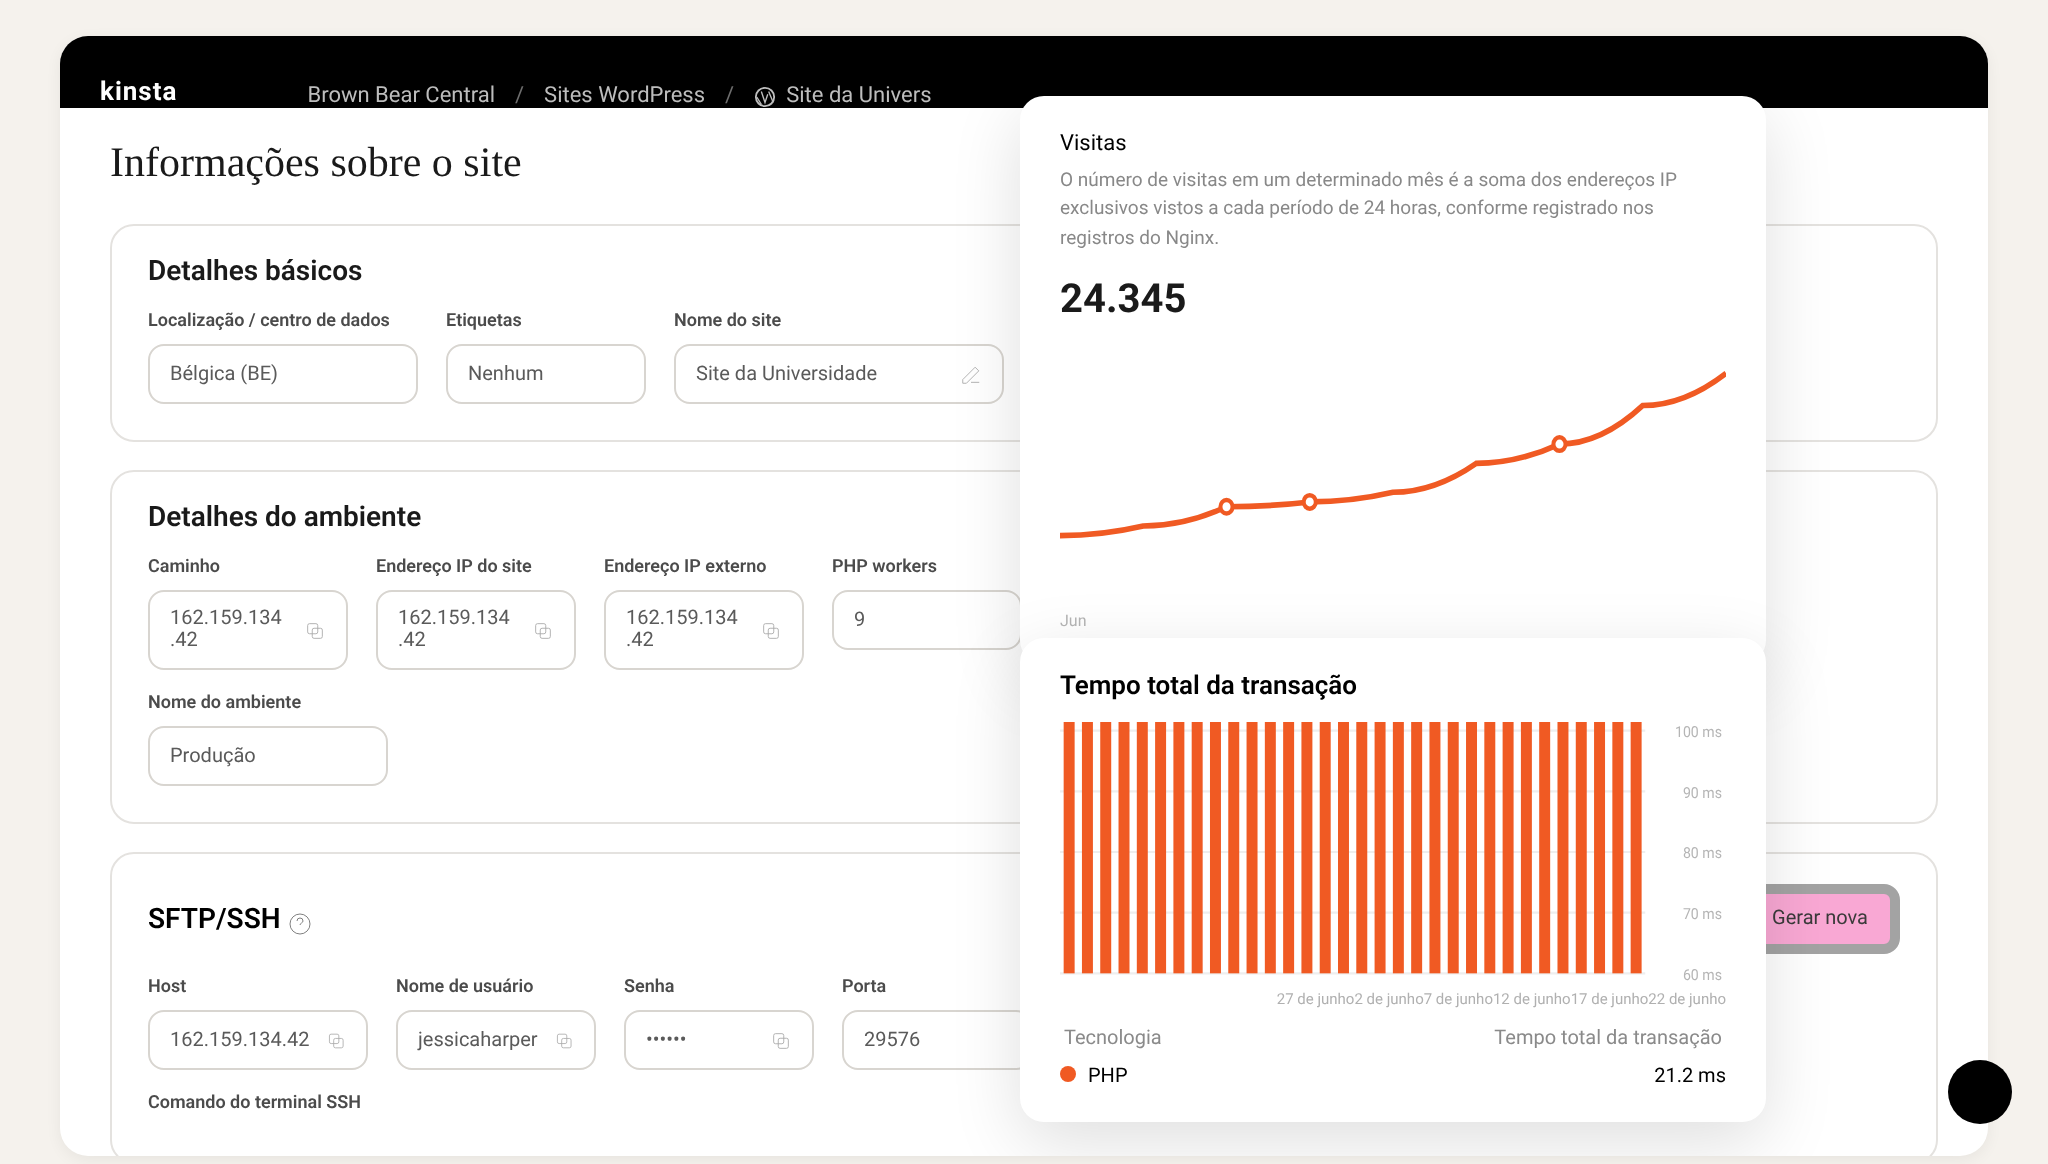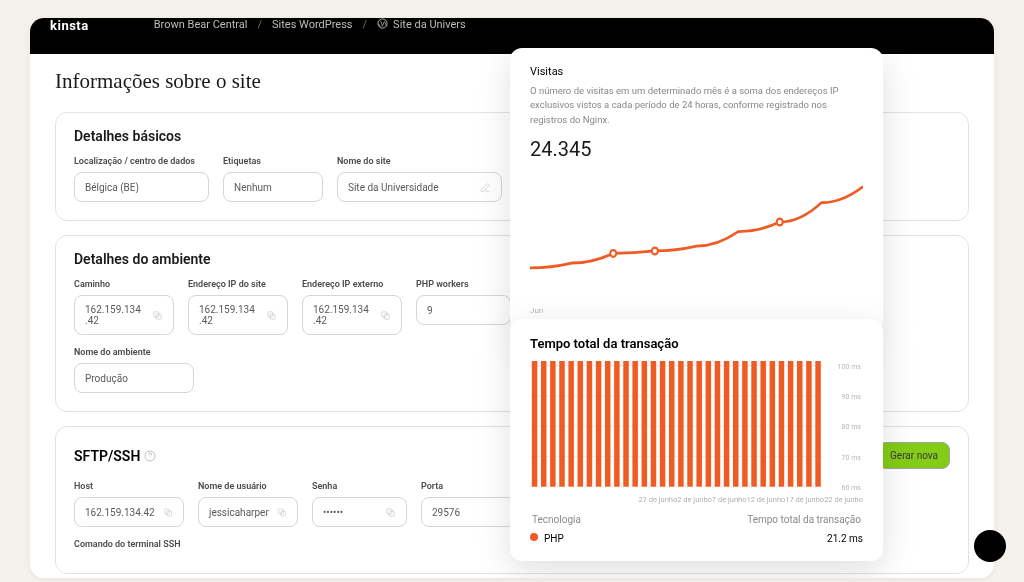--- a/index.html
+++ b/index.html
@@ -1,41 +1,41 @@
 <!DOCTYPE html>
 <html><head>
 <meta charset="utf-8">
 <style>
 *{box-sizing:border-box;margin:0;padding:0;font-family:-apple-system,BlinkMacSystemFont,"Segoe UI",Roboto,sans-serif}
 body{background:#f5f2ed;width:1024px;height:582px;overflow:hidden;position:relative}
 .outer-card{background:#fff;border-radius:14px;margin:18px 30px 0;height:560px;box-shadow:0 2px 8px rgba(0,0,0,.06);position:relative;overflow:hidden}
-.topnav{background:#000;color:#bdbdbd;height:36px;display:flex;align-items:flex-start;padding:0 20px;font-size:11px;border-radius:10px 10px 0 0}
+.topnav{background:#000;color:#bdbdbd;height:36px;display:flex;align-items:flex-end;padding:0 20px;font-size:11px;border-radius:10px 10px 0 0}
 .logo{color:#fff;font-weight:700;letter-spacing:.5px;margin-right:65px;font-size:13px}
 .crumb-sep{margin:0 10px;color:#6e6e6e}
 .wp-ico{display:inline-flex;margin-right:5px}
 .page-body{padding:15px 25px}
 .page-title{font-family:Georgia,"Times New Roman",serif;font-size:21px;color:#1a1a1a;margin-bottom:18px}
 .panel{border:1px solid #e4e2df;border-radius:12px;padding:15px 18px 18px;margin-bottom:14px}
 .panel-title{font-size:14px;font-weight:600;color:#1a1a1a;margin-bottom:12px}
 .row{display:flex;gap:14px;flex-wrap:wrap}
 .field{display:flex;flex-direction:column;min-width:95px}
 .field-label{font-size:9px;color:#4b4b4b;font-weight:600;margin-bottom:6px}
 .field-box{border:1px solid #d8d5d0;border-radius:8px;padding:8px 10px;font-size:10px;color:#5a5a5a;display:flex;align-items:center;justify-content:space-between;gap:8px;background:#fff;min-height:30px}
 .field-box .val{white-space:pre-wrap}
 .ico-copy{width:11px;height:11px;opacity:.5}
 .sftp-head{display:flex;align-items:center;justify-content:space-between;margin-bottom:12px}
-.sftp-title{display:flex;align-items:center;gap:4px;font-size:14px;font-weight:600}
+.sftp-title{display:flex;align-items:flex-end;gap:4px;font-size:14px;font-weight:600}
 .help-ico{width:12px;height:12px;opacity:.5}
-.btn-outline{border:1px solid #a3a3a3;border-radius:8px;padding:7px 11px;font-size:10px;color:#3a3a3a;background:#84cc16;cursor:pointer}
+.btn-outline{border:5px solid #a3a3a3;border-radius:8px;padding:7px 11px;font-size:10px;color:#3a3a3a;background:#f9a8d4;cursor:pointer}
 
 .float-card{position:absolute;background:#fff;border-radius:12px;box-shadow:0 10px 35px rgba(0,0,0,.13);padding:17px 20px}
 .visits-card{top:30px;left:480px;width:373px}
 .visits-title{font-size:11px;font-weight:400;margin-bottom:6px}
 .visits-desc{font-size:9.5px;color:#888;line-height:1.5;margin-bottom:10px}
-.visits-value{font-size:20px;font-weight:400;color:#1a1a1a;margin-bottom:8px}
+.visits-value{font-size:20px;font-weight:700;color:#1a1a1a;margin-bottom:8px}
 .linechart{width:100%;height:135px;display:block}
 .x-axis{display:flex;justify-content:space-between;font-size:9px;color:#9a9a9a;padding:6px 4px 0}
 .x-month{font-size:8px;color:#b5b5b5;margin-top:2px}
 .trans-card{top:301px;left:480px;width:373px}
 .trans-title{font-size:13px;font-weight:600;margin-bottom:10px}
 .stacked-chart{width:100%;height:130px;display:block}
 .trans-legend-row{display:flex;justify-content:space-between;font-size:10px;color:#8a8a8a;margin-top:10px;padding:0 2px}
 .legend-item{display:flex;align-items:center;justify-content:space-between;margin-top:8px;font-size:10px}
 .legend-left{display:flex;align-items:flex-start;gap:6px}
 .dot{width:8px;height:8px;border-radius:50%}

